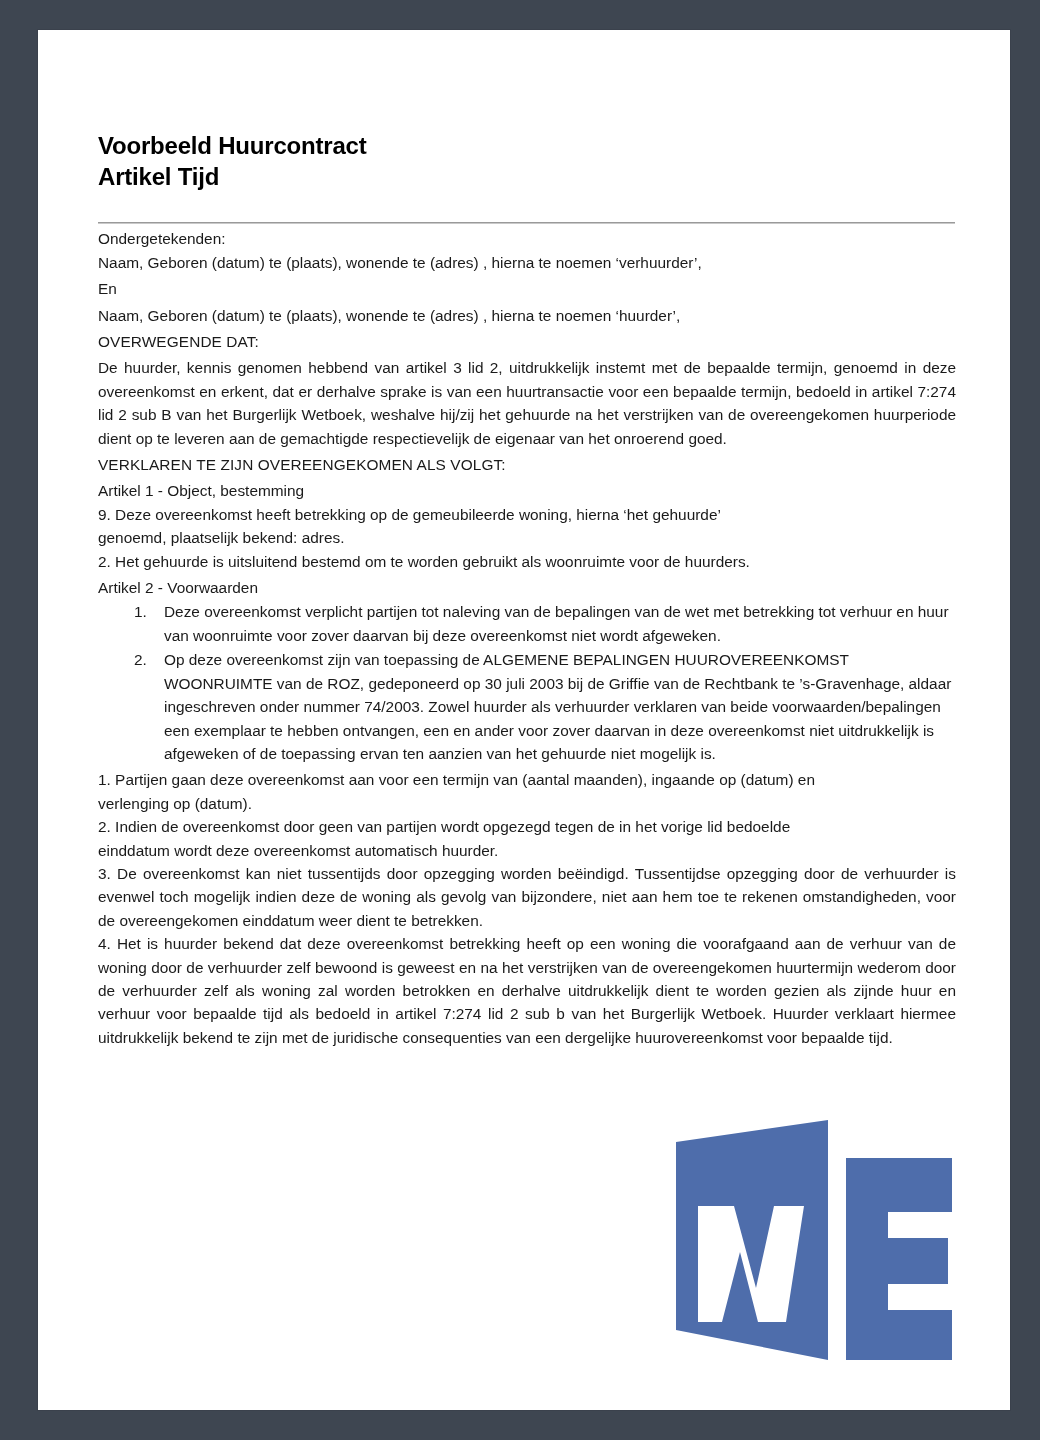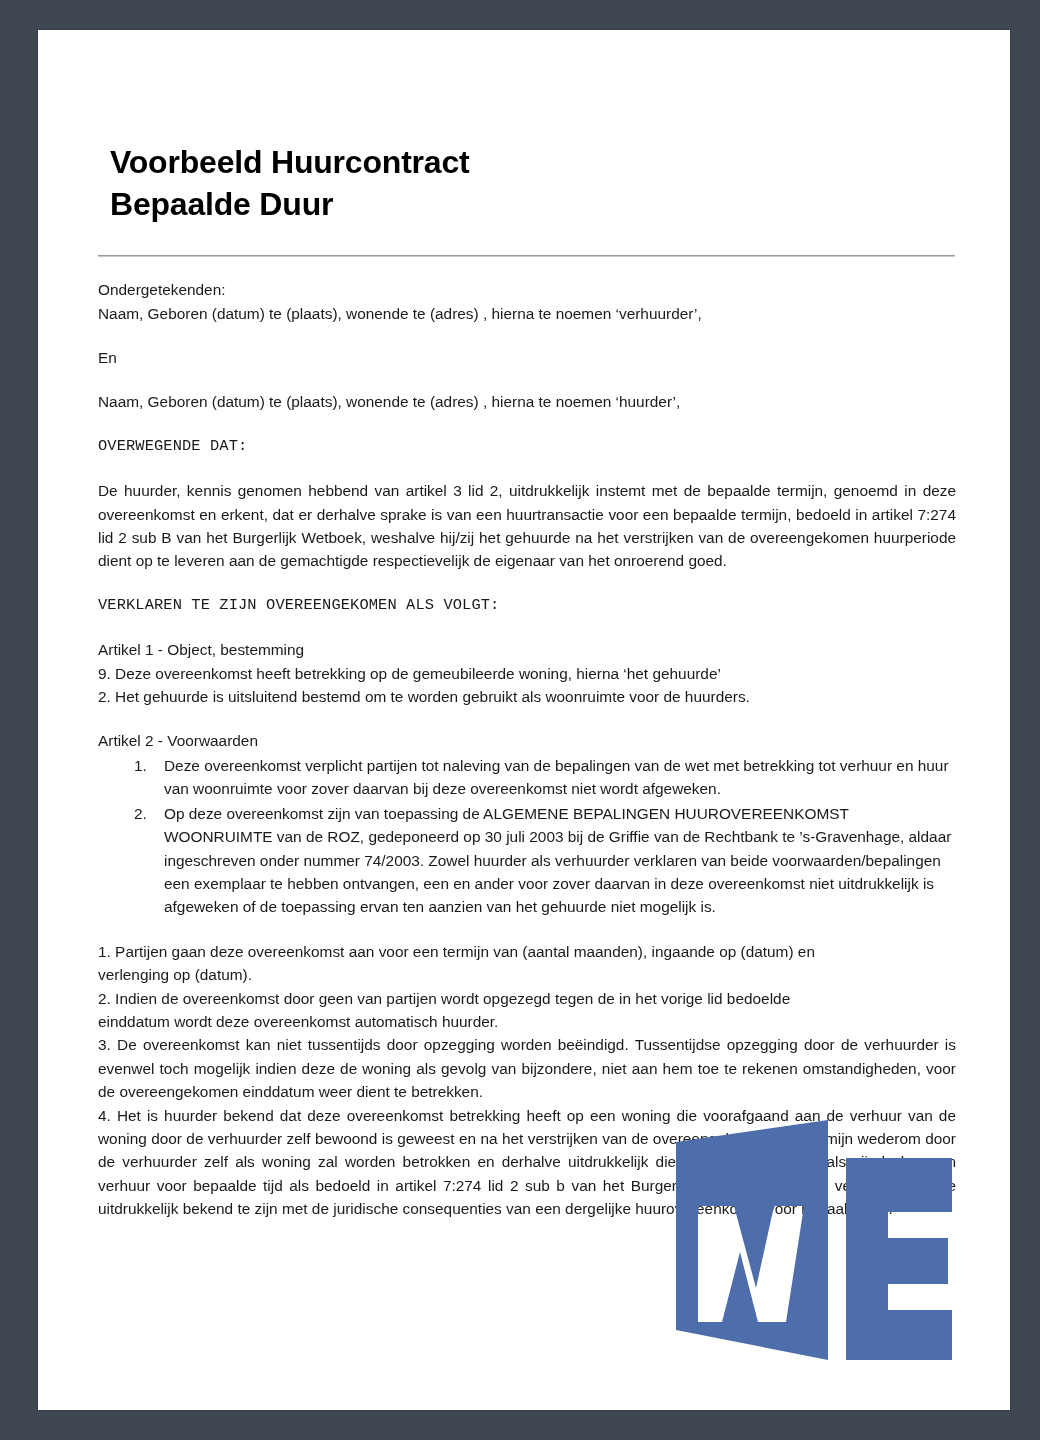--- a/index.html
+++ b/index.html
@@ -35,54 +35,54 @@
 
   .page-body {
     position: absolute;
     left: 60px;
     top: 100px;
     width: 858px;
   }
 
   
   .doc-title {
-    font-size: 32px;
+    font-size: 24px;
     font-weight: bold;
     color: #000000;
     line-height: 1.30;
     letter-spacing: -0.2px;
-    margin: 12px;
+    margin: 0;
   }
   .doc-title .line2 { display: block; }
 
   .title-rule {
     margin-top: 30px;
     margin-bottom: 0;
     height: 2px;
     background: linear-gradient(to bottom, #9a9a9a 0%, #9a9a9a 50%, #c9c9c9 50%, #c9c9c9 100%);
     width: 857px;
   }
 
   
   .body-text {
     font-size: 15.4px;
     color: #1a1a1a;
     line-height: 1.52;
   }
 
-  .blk { margin-top: 21px; }
+  .blk { margin-top: 3px; }
 
   .p-line { display: block; }
 
   .justified {
     text-align: justify;
     text-justify: inter-word;
   }
 
-  .caps { letter-spacing: 0.1px; font-family: Liberation Mono, monospace; }
+  .caps { letter-spacing: 0.1px; }
 
   .art-head {
     font-weight: normal;
     display: block;
   }
 
   
   ol.num-list {
     margin: 0;
     padding-left: 0;
@@ -125,21 +125,21 @@
 <body>
 
 <div class="viewport">
 
   <div class="page">
 
     <div class="page-body">
 
       <h1 class="doc-title">
         <span class="line1">Voorbeeld Huurcontract</span>
-        <span class="line2">Bepaalde Duur</span>
+        <span class="line2">Artikel Tijd</span>
       </h1>
 
       <div class="title-rule"></div>
 
       <div class="body-text">
 
         <div class="blk">
           <span class="p-line">Ondergetekenden:</span>
           <span class="p-line">Naam, Geboren (datum) te (plaats), wonende te (adres) , hierna te noemen ‘verhuurder’,</span>
         </div>
@@ -158,20 +158,21 @@
 
         <div class="blk justified">De huurder, kennis genomen hebbend van artikel 3 lid 2, uitdrukkelijk instemt met de bepaalde termijn, genoemd in deze overeenkomst en erkent, dat er derhalve sprake is van een huurtransactie voor een bepaalde termijn, bedoeld in artikel 7:274 lid 2 sub B van het Burgerlijk Wetboek, weshalve hij/zij het gehuurde na het verstrijken van de overeengekomen huurperiode dient op te leveren aan de gemachtigde respectievelijk de eigenaar van het onroerend goed.</div>
 
         <div class="blk">
           <span class="p-line caps">VERKLAREN TE ZIJN OVEREENGEKOMEN ALS VOLGT:</span>
         </div>
 
         <div class="blk">
           <span class="art-head">Artikel 1 - Object, bestemming</span>
           <span class="p-line">9. Deze overeenkomst heeft betrekking op de gemeubileerde woning, hierna ‘het gehuurde’</span>
+          <span class="p-line">genoemd, plaatselijk bekend: adres.</span>
           <span class="p-line">2. Het gehuurde is uitsluitend bestemd om te worden gebruikt als woonruimte voor de huurders.</span>
         </div>
 
         <div class="blk">
           <span class="art-head">Artikel 2 - Voorwaarden</span>
           <ol class="num-list">
             <li>
               <span class="li-num">1.</span>
               <span>Deze overeenkomst verplicht partijen tot naleving van de bepalingen van de wet met betrekking tot verhuur en huur van woonruimte voor zover daarvan bij deze overeenkomst niet wordt afgeweken.</span>
             </li>

